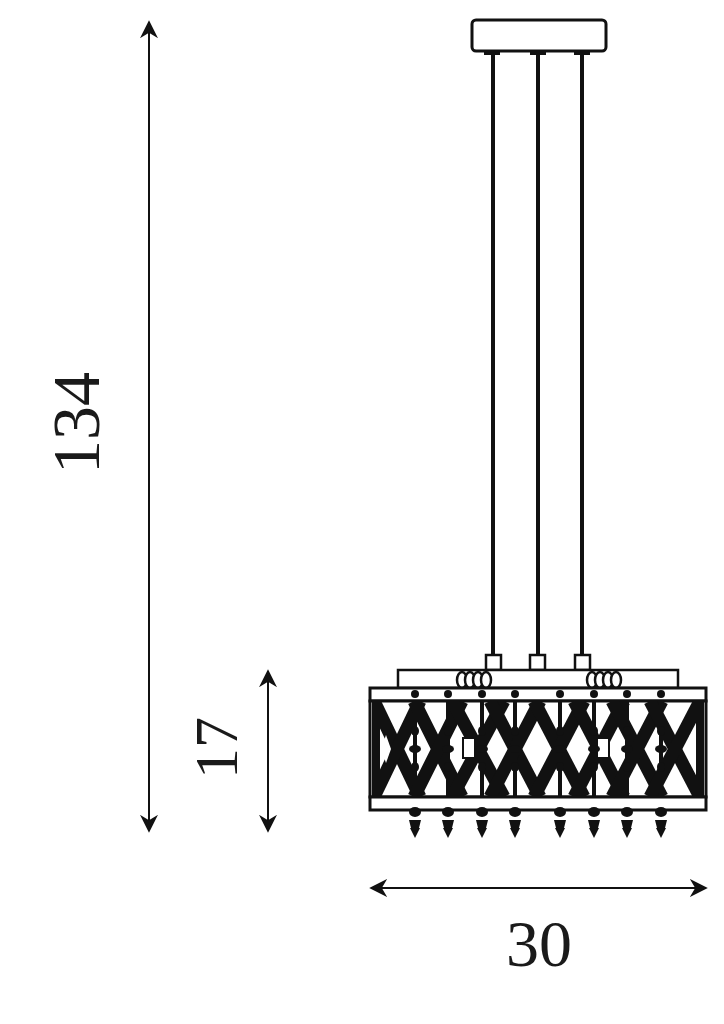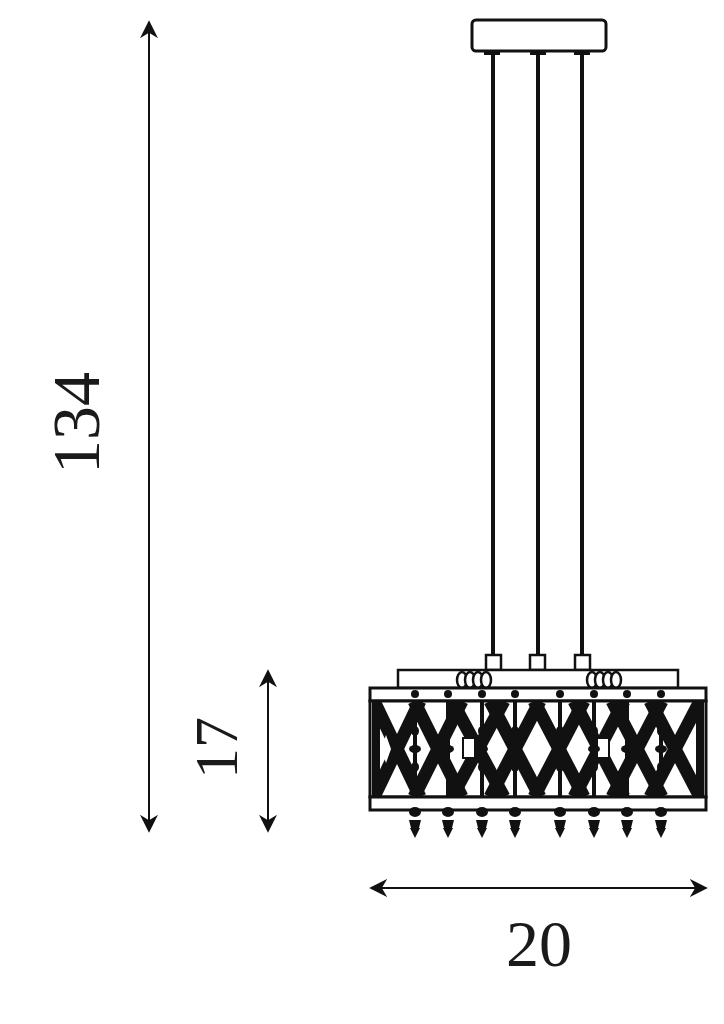--- a/index.html
+++ b/index.html
@@ -186,13 +186,13 @@
         <ellipse cx="0" cy="767" rx="4" ry="5"></ellipse>
       <ellipse cx="0" cy="812" rx="6" ry="5"></ellipse>
         <path d="M-6,820 L6,820 L4,828 L-4,828 z"></path>
         <path d="M-5,828 L5,828 L0,838 z"></path>
     </g>
   </g>
 </svg>
 
 <div class="dim-label dim-134">134</div>
 <div class="dim-label dim-17">17</div>
-<div class="dim-label dim-30">20</div>
+<div class="dim-label dim-30">30</div>
 
 </body></html>

